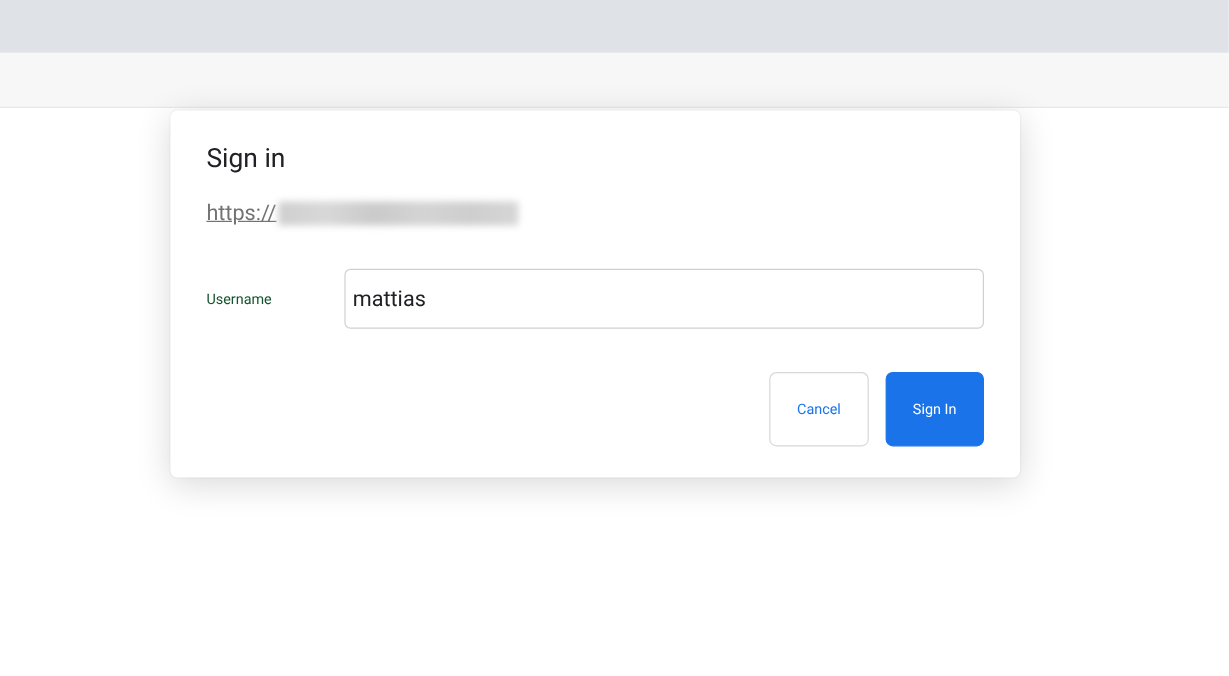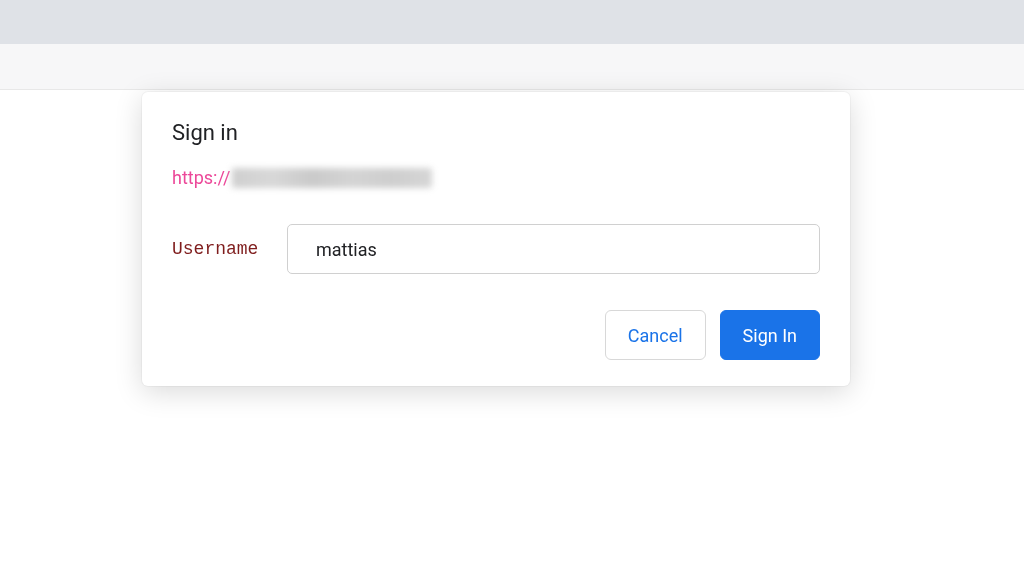--- a/index.html
+++ b/index.html
@@ -43,68 +43,68 @@
       margin-bottom: 22px;
     }
     .dialog-url {
       font-size: 18px;
       color: #202124;
       margin-bottom: 36px;
       display: flex;
       align-items: center;
     }
     .url-proto {
-      color: #ec4899;
+      color: #737373;
+      text-decoration: underline;
     }
     .url-blur {
       display: inline-block;
       width: 200px;
       height: 20px;
       background: linear-gradient(90deg, #cfcfcf 0%, #d8d8d8 20%, #cacaca 40%, #d4d4d4 60%, #cecece 80%, #d6d6d6 100%);
       filter: blur(3px);
       margin-left: 2px;
       border-radius: 2px;
       vertical-align: middle;
     }
     .form-row {
       display: flex;
       align-items: center;
       margin-bottom: 20px;
     }
     .form-label {
       width: 115px;
-      font-size: 18px;
-      color: #7f1d1d;
-      font-family: Liberation Mono, monospace;
+      font-size: 12px;
+      color: #14532d;
     }
     .form-input {
       flex: 1;
       height: 50px;
-      padding: 0 28px;
+      padding: 0 6px;
       font-size: 18px;
       color: #202124;
       border: 1px solid #d0d0d0;
       border-radius: 5px;
       outline: none;
       font-family: inherit;
     }
     .form-input.focused {
       border: 2px solid #6a9ef0;
       padding: 0 13px;
     }
     .button-row {
       display: flex;
       justify-content: flex-end;
       gap: 14px;
       margin-top: 36px;
     }
     .btn {
-      height: 50px;
+      height: 62px;
       padding: 16px 22px;
-      font-size: 18px;
+      font-size: 12px;
       border-radius: 6px;
       cursor: pointer;
       font-family: inherit;
       display: flex;
       align-items: center;
       justify-content: center;
     }
     .btn-cancel {
       background: #ffffff;
       border: 1px solid #d8d8d8;

